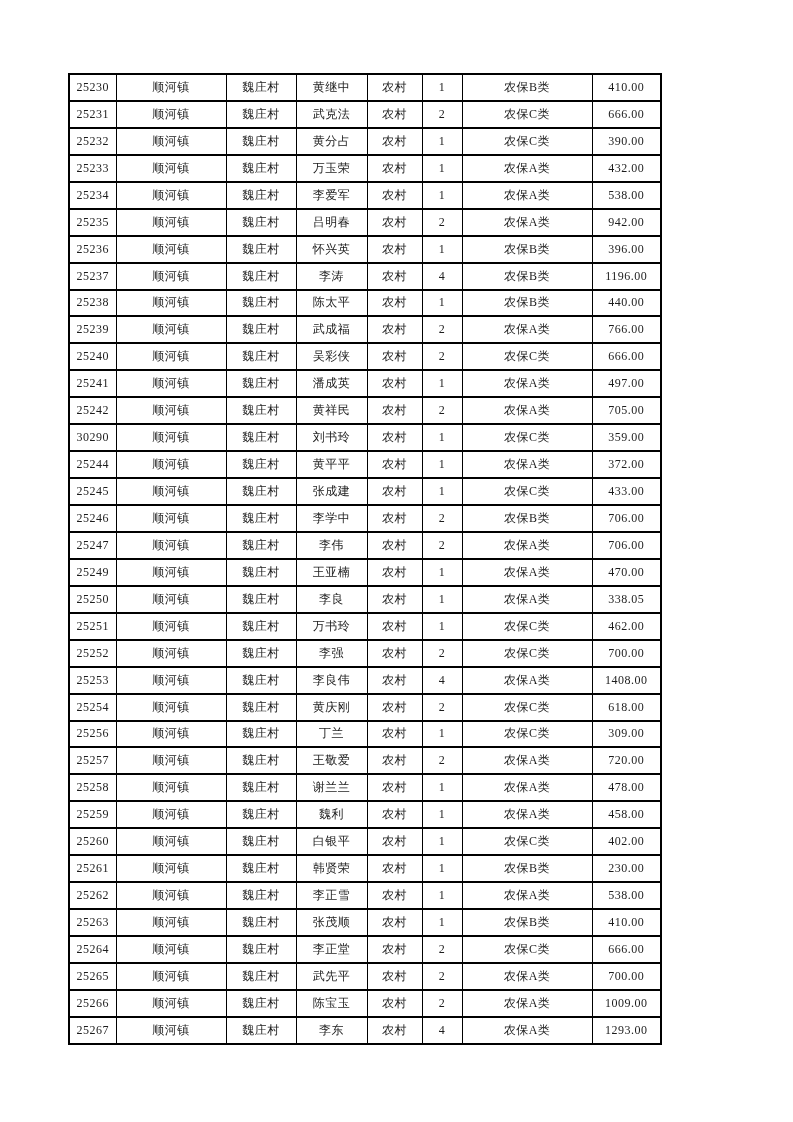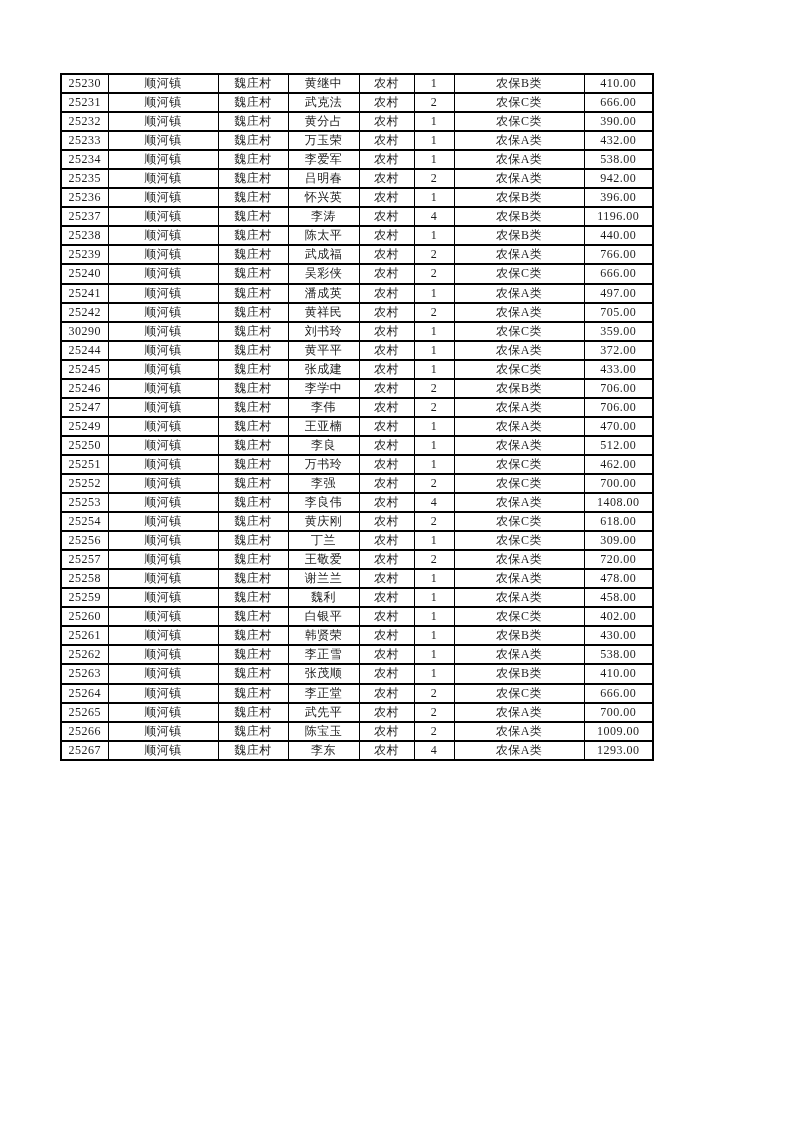--- a/index.html
+++ b/index.html
@@ -11,24 +11,24 @@
   }
   .page {
     position: relative;
     width: 793px;
     height: 1122px;
     background: #ffffff;
     overflow: hidden;
   }
   table.roster {
     position: absolute;
-    left: 60px;
+    left: 68px;
     top: 73px;
     width: 592px;
-    height: 688px;
+    height: 972px;
     border-collapse: collapse;
     table-layout: fixed;
     border: 2.5px solid #000000;
   }
   table.roster td {
     border: 1.5px solid #000000;
     border-top-width: 2px;
     border-bottom-width: 2px;
     text-align: center;
     vertical-align: middle;
@@ -247,21 +247,21 @@
           <td>470.00</td>
         </tr>
         <tr>
           <td>25250</td>
           <td>顺河镇</td>
           <td>魏庄村</td>
           <td>李良</td>
           <td>农村</td>
           <td>1</td>
           <td>农保A类</td>
-          <td>512.00</td>
+          <td>338.05</td>
         </tr>
         <tr>
           <td>25251</td>
           <td>顺河镇</td>
           <td>魏庄村</td>
           <td>万书玲</td>
           <td>农村</td>
           <td>1</td>
           <td>农保C类</td>
           <td>462.00</td>
@@ -347,21 +347,21 @@
           <td>402.00</td>
         </tr>
         <tr>
           <td>25261</td>
           <td>顺河镇</td>
           <td>魏庄村</td>
           <td>韩贤荣</td>
           <td>农村</td>
           <td>1</td>
           <td>农保B类</td>
-          <td>430.00</td>
+          <td>230.00</td>
         </tr>
         <tr>
           <td>25262</td>
           <td>顺河镇</td>
           <td>魏庄村</td>
           <td>李正雪</td>
           <td>农村</td>
           <td>1</td>
           <td>农保A类</td>
           <td>538.00</td>

